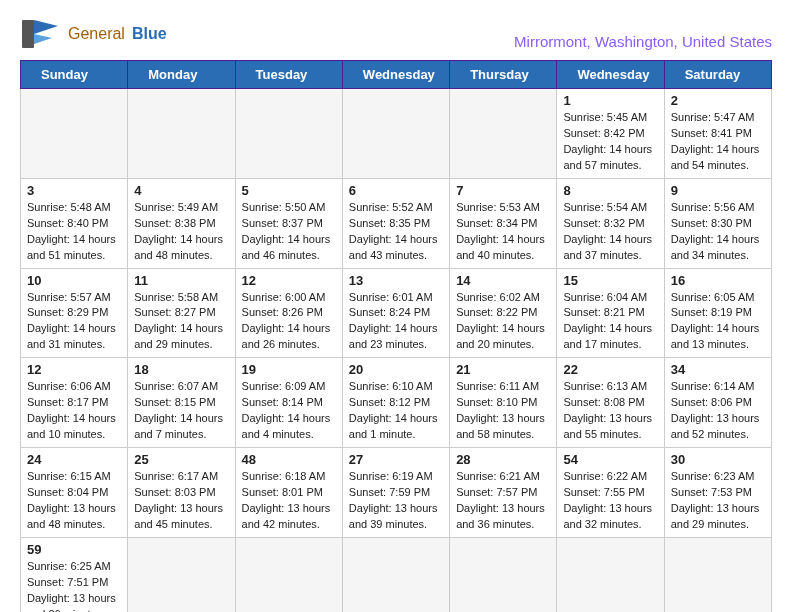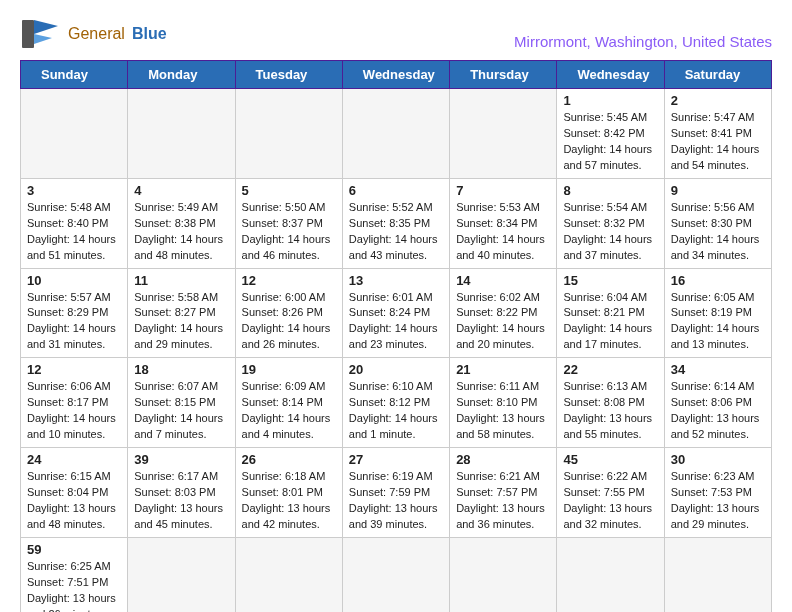--- a/index.html
+++ b/index.html
@@ -224,37 +224,37 @@
             <span class="day-num">34</span>
             <div class="day-info">Sunrise: 6:14 AM<br>Sunset: 8:06 PM<br>Daylight: 13 hours<br>and 52 minutes.</div>
           </td>
         </tr>
         <tr>
           <td>
             <span class="day-num">24</span>
             <div class="day-info">Sunrise: 6:15 AM<br>Sunset: 8:04 PM<br>Daylight: 13 hours<br>and 48 minutes.</div>
           </td>
           <td>
-            <span class="day-num">39</span>
+            <span class="day-num">25</span>
             <div class="day-info">Sunrise: 6:17 AM<br>Sunset: 8:03 PM<br>Daylight: 13 hours<br>and 45 minutes.</div>
           </td>
           <td>
-            <span class="day-num">26</span>
+            <span class="day-num">48</span>
             <div class="day-info">Sunrise: 6:18 AM<br>Sunset: 8:01 PM<br>Daylight: 13 hours<br>and 42 minutes.</div>
           </td>
           <td>
             <span class="day-num">27</span>
             <div class="day-info">Sunrise: 6:19 AM<br>Sunset: 7:59 PM<br>Daylight: 13 hours<br>and 39 minutes.</div>
           </td>
           <td>
             <span class="day-num">28</span>
             <div class="day-info">Sunrise: 6:21 AM<br>Sunset: 7:57 PM<br>Daylight: 13 hours<br>and 36 minutes.</div>
           </td>
           <td>
-            <span class="day-num">45</span>
+            <span class="day-num">54</span>
             <div class="day-info">Sunrise: 6:22 AM<br>Sunset: 7:55 PM<br>Daylight: 13 hours<br>and 32 minutes.</div>
           </td>
           <td>
             <span class="day-num">30</span>
             <div class="day-info">Sunrise: 6:23 AM<br>Sunset: 7:53 PM<br>Daylight: 13 hours<br>and 29 minutes.</div>
           </td>
         </tr>
         <tr class="last-row">
           <td>
             <span class="day-num">59</span>

